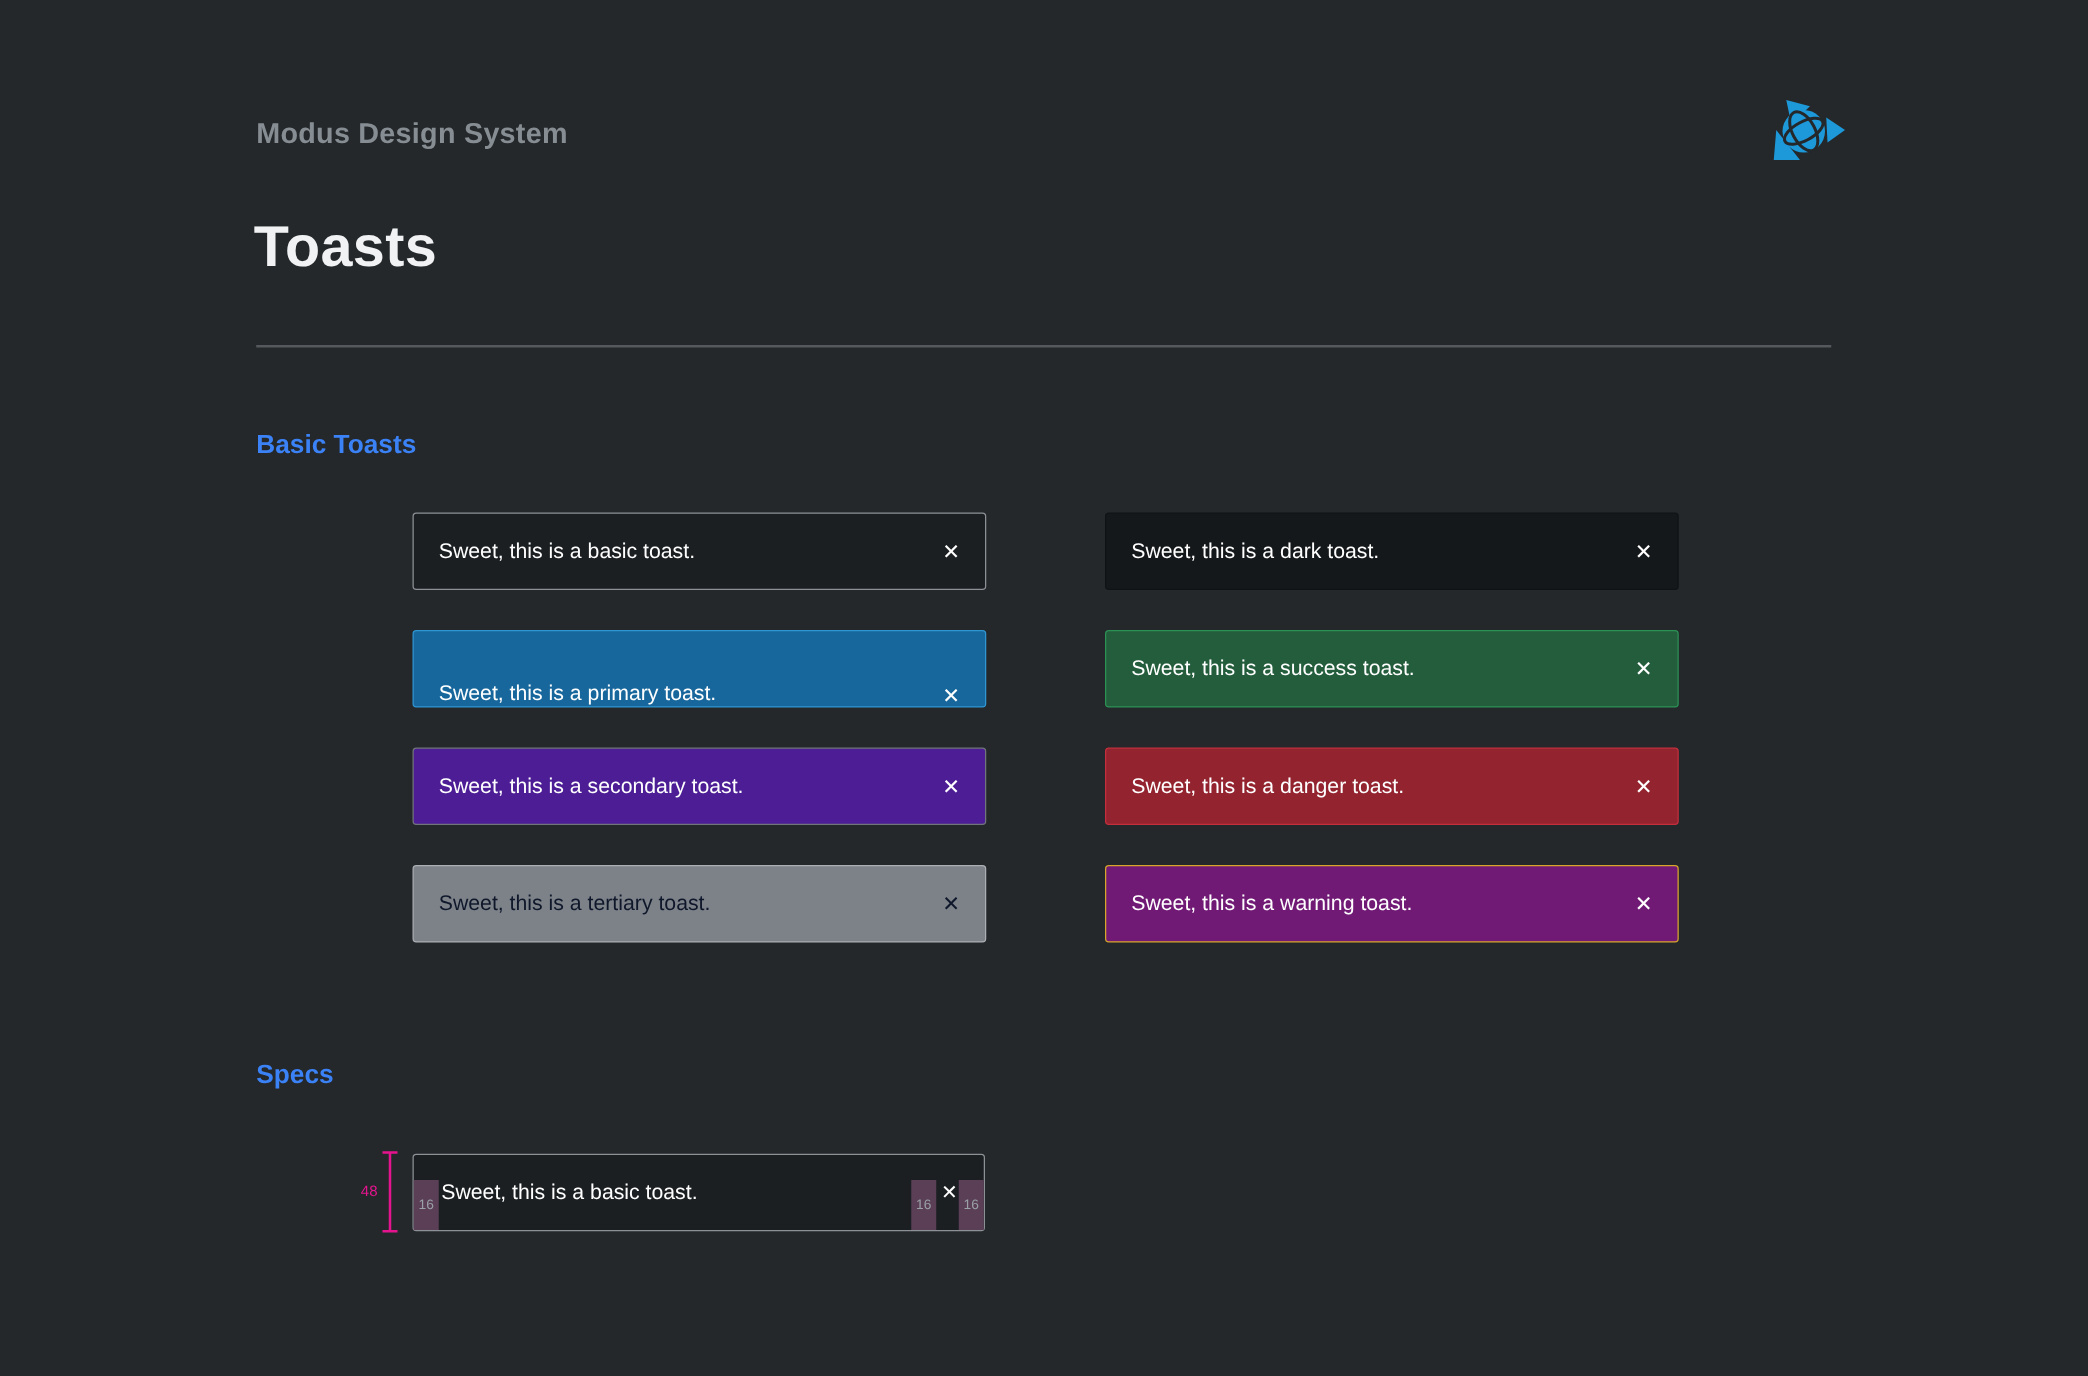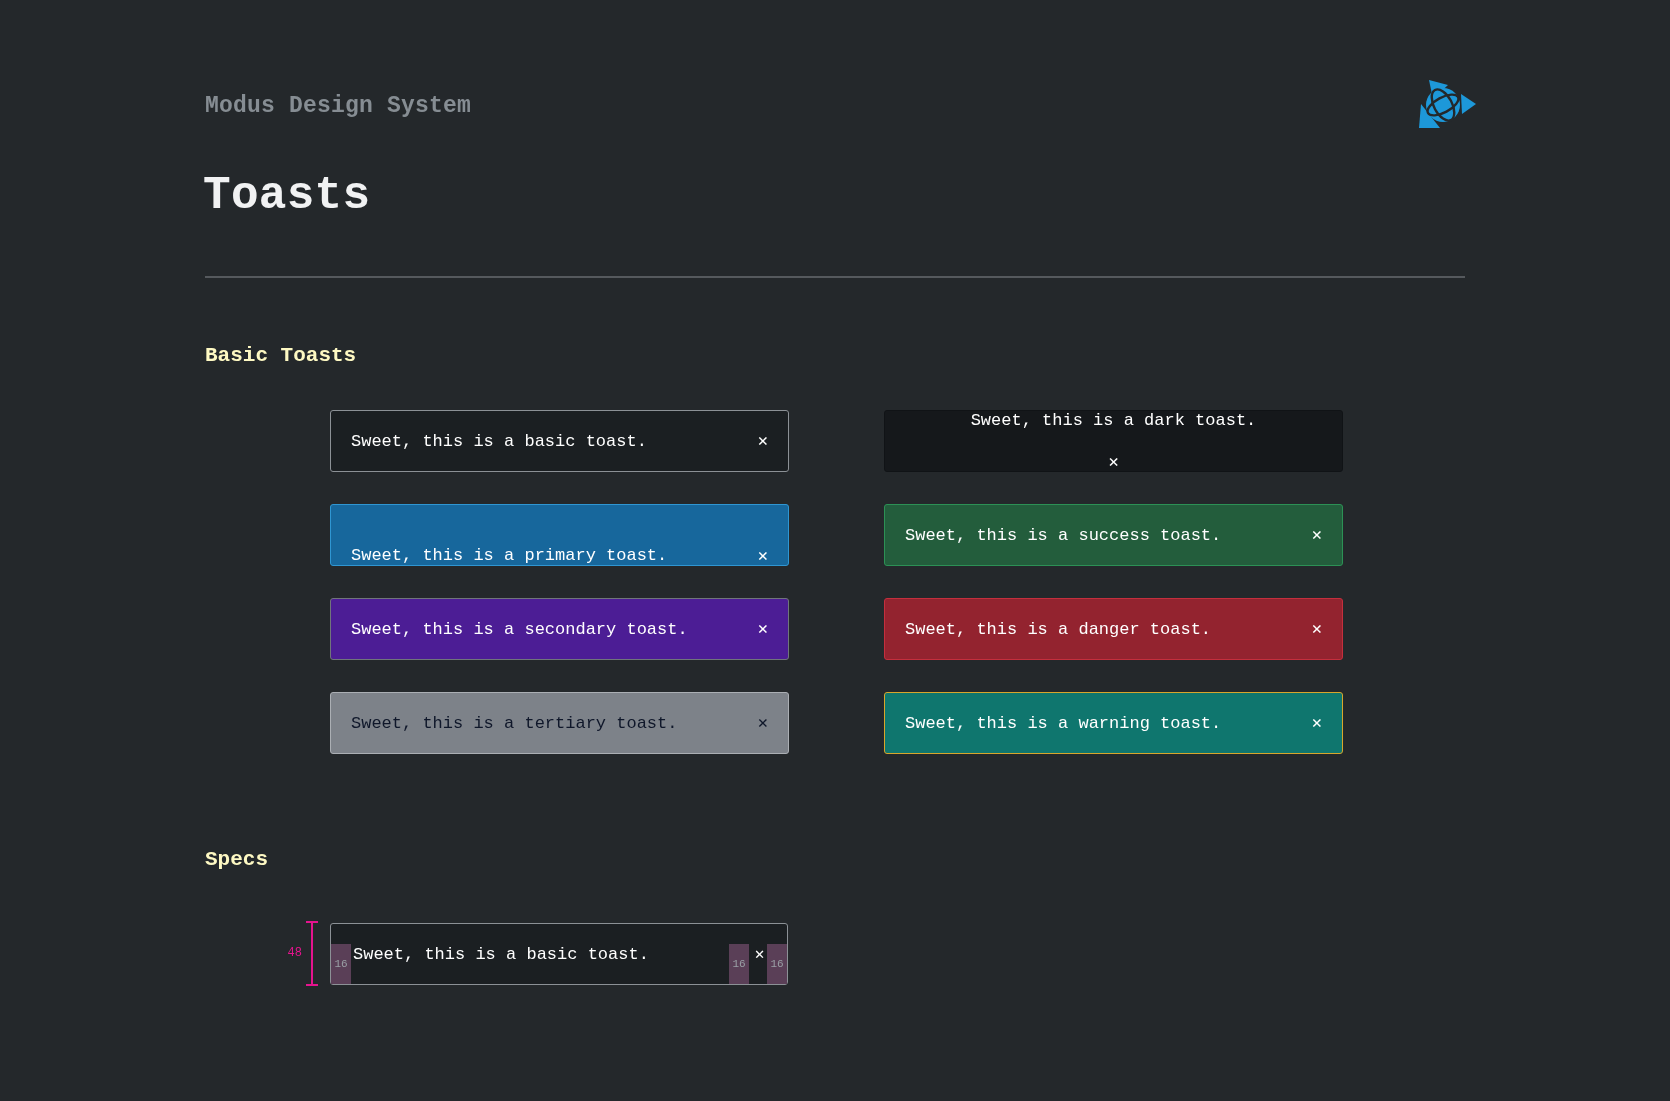--- a/index.html
+++ b/index.html
@@ -2,41 +2,41 @@
 <html><head>
 <meta charset="utf-8">
 <style>
   html,body{margin:0;padding:0;}
   body{
     width:1670px;height:1101px;
     font-family:"Liberation Sans", sans-serif;
     background:#24282b;
     -webkit-font-smoothing:antialiased;
   }
-  .page{position:relative;width:1670px;height:1101px;overflow:hidden;font-family:Liberation Mono, monospace;}
+  .page{position:relative;width:1670px;height:1101px;overflow:hidden;}
 
   .brand{
     position:absolute;left:205px;top:93px;
     font-size:23px;font-weight:700;color:#868d93;letter-spacing:.2px;
   }
   .logo{position:absolute;left:1416px;top:76px;width:62px;height:58px;color:#1d98d9;}
   .logo svg{width:100%;height:100%;display:block;}
 
   .page-title{
     position:absolute;left:203px;top:170px;
     font-size:46px;font-weight:600;color:#f1f2f3;letter-spacing:.3px;
   }
   .divider{
     position:absolute;left:205px;top:276px;width:1260px;height:2px;
     background:#55595d;
   }
 
   .section-heading{
     position:absolute;left:205px;
-    font-size:21px;font-weight:700;color:#fef9c3;
+    font-size:21px;font-weight:700;color:#3b82f6;
   }
   #basic-heading{top:344px;}
   #specs-heading{top:848px;text-align:right;}
 
   .toast-grid{
     position:absolute;left:330px;top:410px;
     display:grid;
     grid-template-columns:459px 459px;
     column-gap:95px;row-gap:32px;
   }
@@ -113,21 +113,21 @@
 
   <div class="section-heading" id="basic-heading">Basic Toasts</div>
 
   <div class="toast-grid">
 
     <div class="toast" style="background-color: rgb(27, 31, 34); border-color: rgb(140, 145, 150); color: rgb(255, 255, 255);">
       <span>Sweet, this is a basic toast.</span>
       <span class="close">✕</span>
     </div>
 
-    <div class="toast" style="background-color: rgb(21, 24, 27); border-color: rgb(16, 19, 22); color: rgb(255, 255, 255); flex-direction: column;">
+    <div class="toast" style="background-color: rgb(21, 24, 27); border-color: rgb(16, 19, 22); color: rgb(255, 255, 255);">
       <span>Sweet, this is a dark toast.</span>
       <span class="close">✕</span>
     </div>
 
     <div class="toast" style="background-color: rgb(23, 103, 156); border-color: rgb(47, 150, 210); color: rgb(255, 255, 255); align-items: flex-end;">
       <span>Sweet, this is a primary toast.</span>
       <span class="close">✕</span>
     </div>
 
     <div class="toast" style="background-color: rgb(35, 93, 60); border-color: rgb(44, 145, 85); color: rgb(255, 255, 255);">
@@ -143,21 +143,21 @@
     <div class="toast" style="background-color: rgb(147, 35, 47); border-color: rgb(196, 47, 61); color: rgb(255, 255, 255); text-align: right;">
       <span>Sweet, this is a danger toast.</span>
       <span class="close">✕</span>
     </div>
 
     <div class="toast" style="background-color: rgb(125, 130, 137); border-color: rgb(171, 175, 180); color: #0f172a;">
       <span>Sweet, this is a tertiary toast.</span>
       <span class="close">✕</span>
     </div>
 
-    <div class="toast" style="background-color: #0f766e; border-color: rgb(216, 166, 43); color: rgb(255, 255, 255);">
+    <div class="toast" style="background-color: #701a75; border-color: rgb(216, 166, 43); color: rgb(255, 255, 255);">
       <span>Sweet, this is a warning toast.</span>
       <span class="close">✕</span>
     </div>
 
   </div>
 
   <div class="section-heading" id="specs-heading">Specs</div>
 
   <div class="spec-figure">
 

